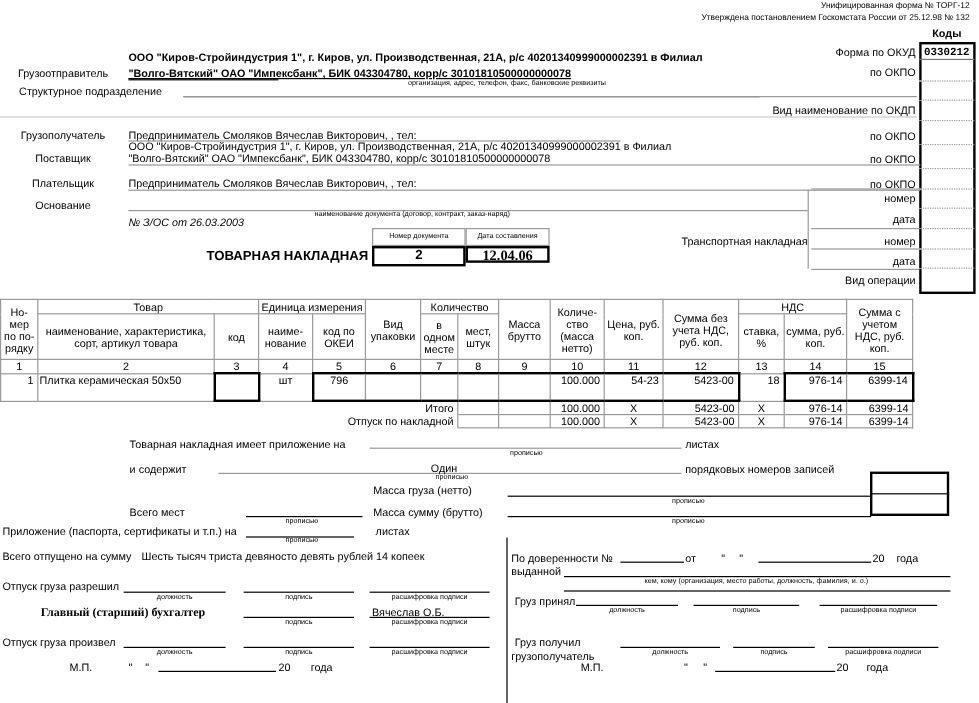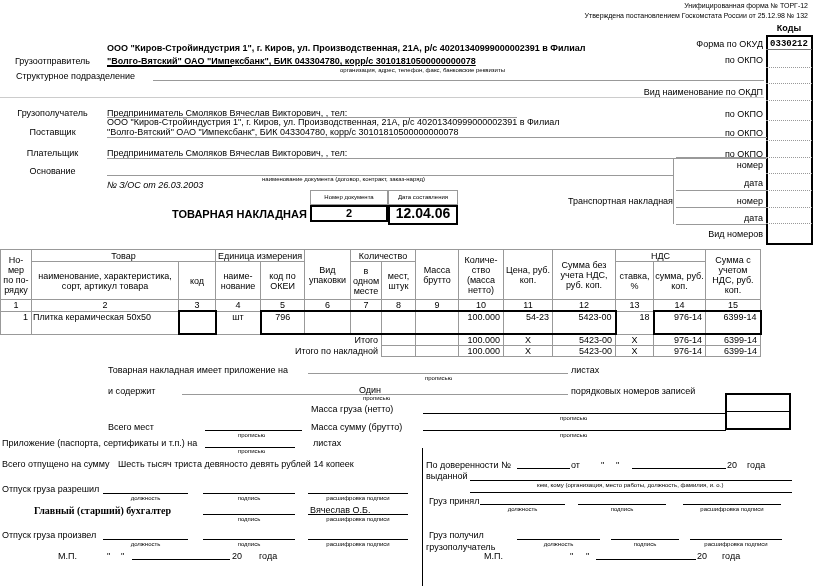--- a/index.html
+++ b/index.html
@@ -32,21 +32,21 @@
 <div class="abs r" style="right:53px;top:39px;">Форма по ОКУД</div>
 <div class="abs r" style="right:53px;top:55px;">по ОКПО</div>
 <div class="abs r" style="right:53px;top:87px;">Вид наименование по ОКДП</div>
 <div class="abs r" style="right:53px;top:109px;">по ОКПО</div>
 <div class="abs r" style="right:53px;top:128px;">по ОКПО</div>
 <div class="abs r" style="right:53px;top:149px;">по ОКПО</div>
 <div class="abs r" style="right:53px;top:160px;">номер</div>
 <div class="abs r" style="right:53px;top:178px;">дата</div>
 <div class="abs r" style="right:53px;top:196px;">номер</div>
 <div class="abs r" style="right:53px;top:213px;">дата</div>
-<div class="abs r" style="right:53px;top:229px;">Вид номеров</div>
+<div class="abs r" style="right:53px;top:229px;">Вид операции</div>
 <div class="abs r" style="right:143px;top:196px;">Транспортная накладная</div>
 <div class="codes-cell" style="top:35px;height:15px;border-bottom:1px solid #777;"></div>
 <div class="codes-cell" style="top:50px;height:18px;"></div>
 <div class="codes-cell" style="top:68px;height:16px;"></div>
 <div class="codes-cell" style="top:84px;height:17px;"></div>
 <div class="codes-cell" style="top:101px;height:20px;"></div>
 <div class="codes-cell" style="top:121px;height:20px;"></div>
 <div class="codes-cell" style="top:141px;height:17px;"></div>
 <div class="codes-cell" style="top:158px;height:16px;"></div>
 <div class="codes-cell" style="top:174px;height:17px;"></div>
@@ -80,21 +80,21 @@
 <div class="dline" style="left:107px;top:158px;width:660px;"></div>
 <div class="abs r" style="left:0;top:166px;width:105px;">Основание</div>
 <div class="abs" style="left:107px;top:180px;font-style:italic;">№ З/ОС от 26.03.2003</div>
 <div class="dline" style="left:107px;top:175px;width:566px;"></div>
 <div class="abs tiny" style="left:262px;top:176px;">наименование документа (договор, контракт, заказ-наряд)</div>
 
 <div class="abs b" style="left:172px;top:208px;font-size:11px;">ТОВАРНАЯ НАКЛАДНАЯ</div>
 <div class="box c tiny" style="left:310px;top:190px;width:78px;height:15px;line-height:13px;border-color:#999;">Номер документа</div>
 <div class="box c tiny" style="left:388px;top:190px;width:70px;height:15px;line-height:13px;border-color:#999;">Дата составления</div>
 <div class="box thick c b" style="left:310px;top:205px;width:78px;height:17px;line-height:13px;font-size:11px;">2</div>
-<div class="box thick c b" style="left:388px;top:205px;width:70px;height:20px;line-height:13px;font-size:14px;">12.04.06</div>
+<div class="box thick c b" style="left:388px;top:205px;width:70px;height:14px;line-height:13px;font-size:12px;font-family:Liberation Serif, serif;">12.04.06</div>
 
 <table class="main">
   <colgroup>
     <col style="width:31px">
       <col style="width:147px">
       <col style="width:37px">
       <col style="width:45px">
       <col style="width:44px">
       <col style="width:46px">
       <col style="width:31px">
@@ -170,21 +170,21 @@
     <td></td>
         <td></td>
     <td class="num">100.000</td>
     <td>X</td>
     <td class="num">5423-00</td>
     <td>X</td>
     <td class="num">976-14</td>
     <td class="num">6399-14</td>
   </tr>
   <tr style="height:11px">
-    <td colspan="7" class="num" style="border:none;border-right:1px solid #999">Итого по накладной</td>
+    <td colspan="7" class="num" style="border:none;border-right:1px solid #999">Отпуск по накладной</td>
     <td></td>
         <td></td>
     <td class="num">100.000</td>
     <td>X</td>
     <td class="num">5423-00</td>
     <td>X</td>
     <td class="num">976-14</td>
     <td class="num">6399-14</td>
   </tr>
 </tbody>

